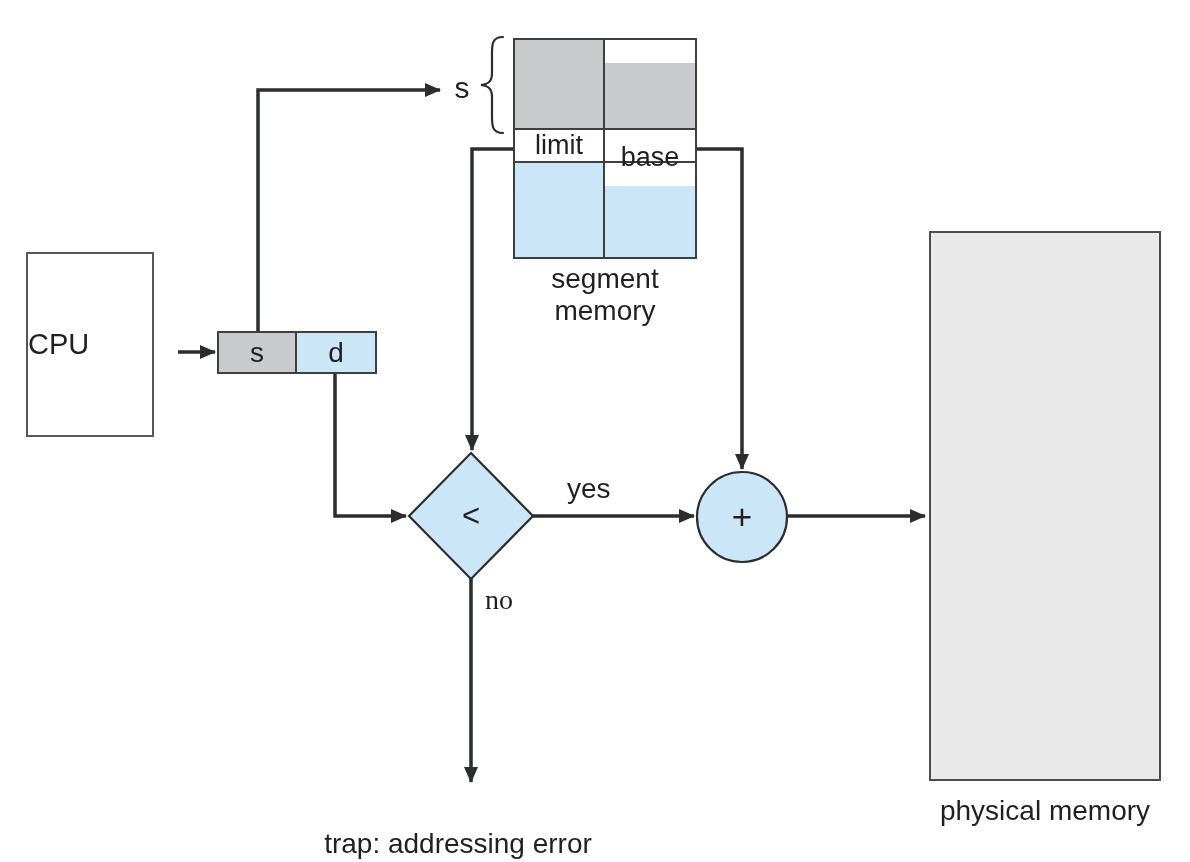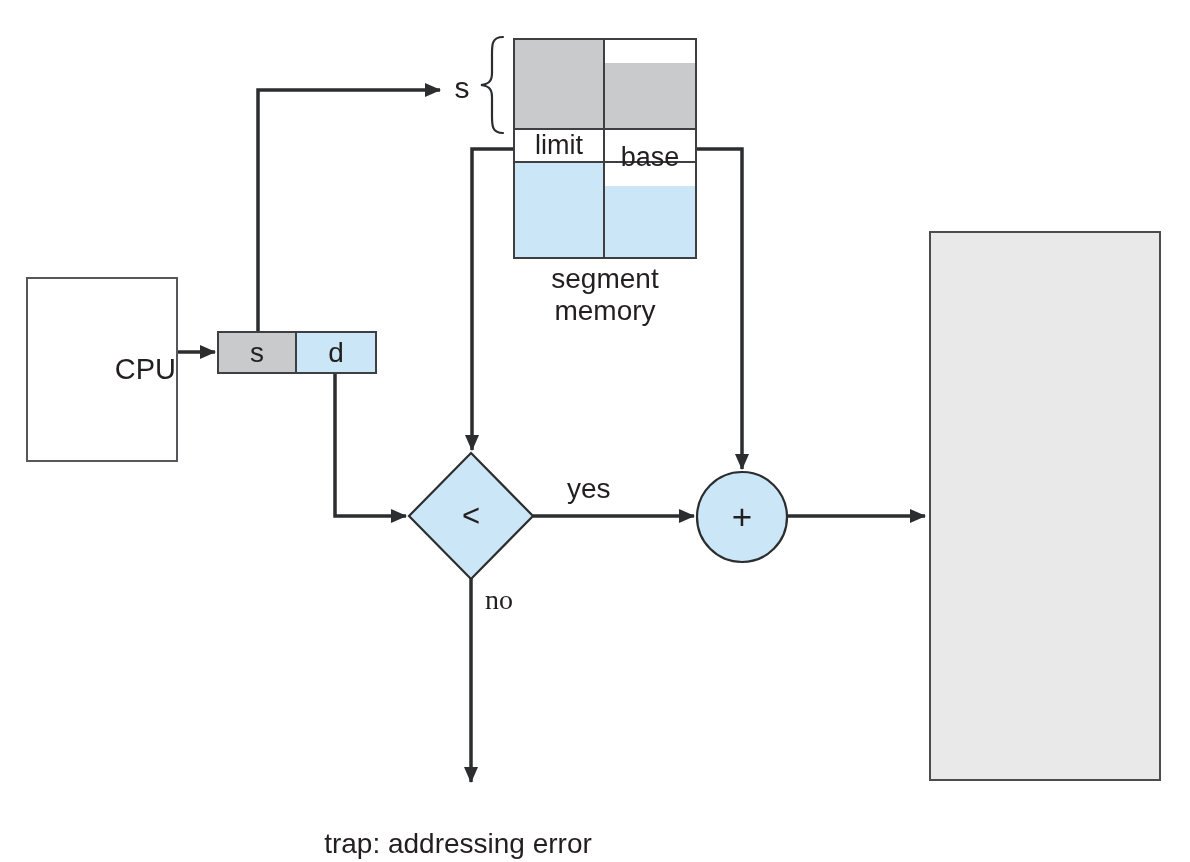--- a/index.html
+++ b/index.html
@@ -35,24 +35,24 @@
   }
   .node-shape {
     fill: var(--blue-fill);
     stroke: var(--line-color);
     stroke-width: 2.2;
   }
   .ah { fill: var(--line-color); }
 
   .box { position: absolute; }
   .cpu-box {
-    left: 26px; top: 277px; width: 152px; height: 185px;
+    left: 26px; top: 252px; width: 128px; height: 185px;
     background: #fff;
     border: 2px solid #55575a;
-    display: flex; align-items: center; justify-content: flex-end;
+    display: flex; align-items: center; justify-content: flex-start;
     font-size: 29px;
   }
   .register {
     left: 217px; top: 331px; width: 160px; height: 43px;
     border: 2px solid var(--border-color);
     display: flex;
   }
   .register .cell {
     display: flex; align-items: center; justify-content: center;
     font-size: 28px; height: 100%;
@@ -165,14 +165,15 @@
     <div>memory</div>
   </div>
 
   <div class="label lt-label">&lt;</div>
   <div class="label plus-label">+</div>
 
   <div class="label yes-label">yes</div>
   <div class="label no-label">no</div>
 
   <div class="label trap-label">trap: addressing error</div>
+  <div class="label memory-label">physical memory</div>
 
 </div>
 
 </body></html>

